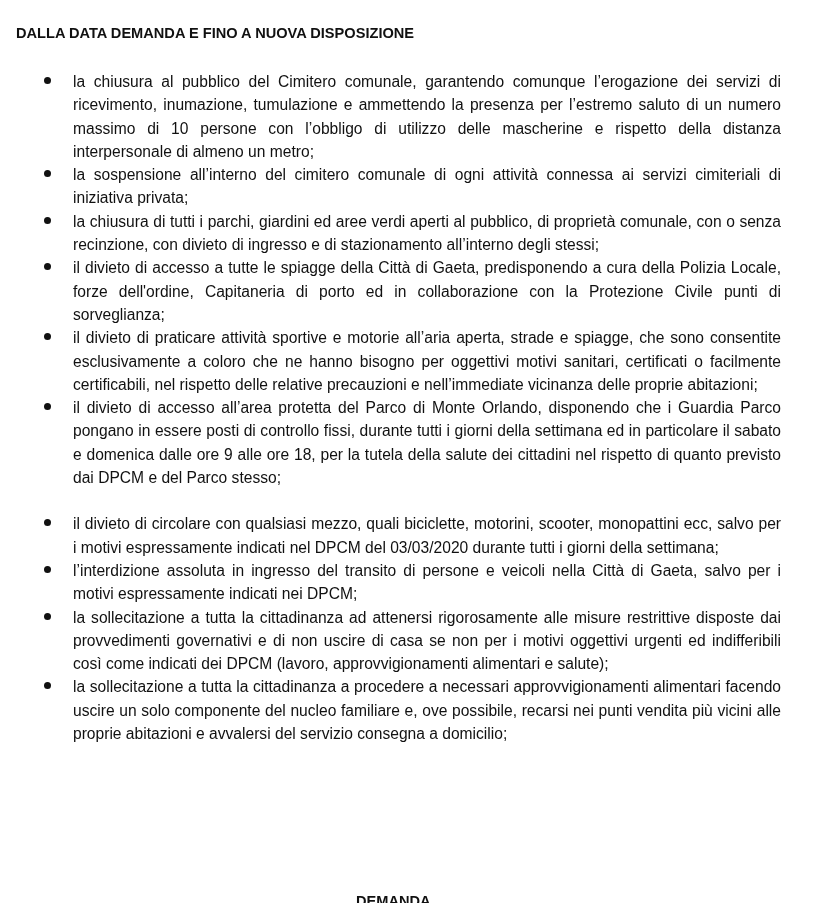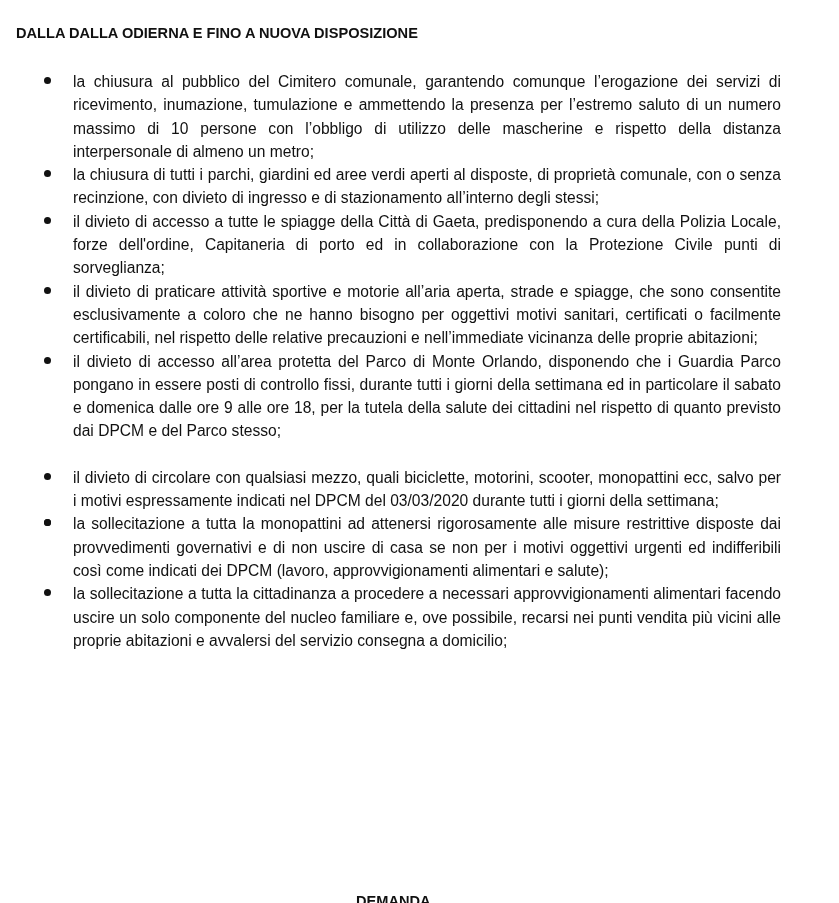--- a/index.html
+++ b/index.html
@@ -28,54 +28,59 @@
   .spacer { height: 23px; }
   .footer-heading {
     position: absolute; left: 356px; top: 893px;
     font-weight: bold; font-size: 14.6px; white-space: nowrap;
   }
 </style>
 </head>
 <body>
 
 <div class="page">
-  <div class="heading">DALLA DALLA ODIERNA E FINO A NUOVA DISPOSIZIONE</div>
+  <div class="heading">DALLA DATA DEMANDA E FINO A NUOVA DISPOSIZIONE</div>
 
   <ul class="list">
     <li class="item">
       <span class="bullet"></span>
       <span class="item-text">la chiusura al pubblico del Cimitero comunale, garantendo comunque l’erogazione dei servizi di ricevimento, inumazione, tumulazione e ammettendo la presenza per l’estremo saluto di un numero massimo di 10 persone con l’obbligo di utilizzo delle mascherine e rispetto della distanza interpersonale di almeno un metro;</span>
     </li>
     <li class="item">
       <span class="bullet"></span>
-      <span class="item-text">la chiusura di tutti i parchi, giardini ed aree verdi aperti al disposte, di proprietà comunale, con o senza recinzione, con divieto di ingresso e di stazionamento all’interno degli stessi;</span>
+      <span class="item-text">la sospensione all’interno del cimitero comunale di ogni attività connessa ai servizi cimiteriali di iniziativa privata;</span>
+    </li>
+    <li class="item">
+      <span class="bullet"></span>
+      <span class="item-text">la chiusura di tutti i parchi, giardini ed aree verdi aperti al pubblico, di proprietà comunale, con o senza recinzione, con divieto di ingresso e di stazionamento all’interno degli stessi;</span>
     </li>
     <li class="item">
       <span class="bullet"></span>
       <span class="item-text">il divieto di accesso a tutte le spiagge della Città di Gaeta, predisponendo a cura della Polizia Locale, forze dell'ordine, Capitaneria di porto ed in collaborazione con la Protezione Civile punti di sorveglianza;</span>
     </li>
     <li class="item">
       <span class="bullet"></span>
       <span class="item-text">il divieto di praticare attività sportive e motorie all’aria aperta, strade e spiagge, che sono consentite esclusivamente a coloro che ne hanno bisogno per oggettivi motivi sanitari, certificati o facilmente certificabili, nel rispetto delle relative precauzioni e nell’immediate vicinanza delle proprie abitazioni;</span>
     </li>
     <li class="item">
       <span class="bullet"></span>
       <span class="item-text">il divieto di accesso all’area protetta del Parco di Monte Orlando, disponendo che  i Guardia Parco pongano in essere posti di controllo fissi, durante tutti i giorni della settimana ed in particolare il sabato e domenica dalle ore 9 alle ore 18,  per la tutela della salute dei cittadini nel rispetto di quanto previsto dai DPCM e del Parco stesso;</span>
     </li>
     <li class="spacer"></li>
     <li class="item">
       <span class="bullet"></span>
       <span class="item-text">il divieto di circolare  con qualsiasi mezzo, quali biciclette, motorini, scooter, monopattini ecc, salvo per i motivi espressamente indicati nel DPCM del 03/03/2020 durante tutti i giorni della settimana;</span>
     </li>
     <li class="item">
       <span class="bullet"></span>
+      <span class="item-text">l’interdizione assoluta in ingresso del transito di persone e veicoli nella Città di Gaeta, salvo per i motivi espressamente indicati nei DPCM;</span>
     </li>
     <li class="item">
       <span class="bullet"></span>
-      <span class="item-text">la sollecitazione a tutta la monopattini ad attenersi rigorosamente alle misure restrittive disposte dai provvedimenti governativi e di non uscire di casa se non per i motivi oggettivi urgenti ed indifferibili così come indicati dei DPCM (lavoro, approvvigionamenti alimentari e salute);</span>
+      <span class="item-text">la sollecitazione a tutta la cittadinanza ad attenersi rigorosamente alle misure restrittive disposte dai provvedimenti governativi e di non uscire di casa se non per i motivi oggettivi urgenti ed indifferibili così come indicati dei DPCM (lavoro, approvvigionamenti alimentari e salute);</span>
     </li>
     <li class="item">
       <span class="bullet"></span>
       <span class="item-text">la sollecitazione a tutta la cittadinanza a procedere a necessari approvvigionamenti alimentari facendo uscire un solo componente del nucleo  familiare e, ove possibile, recarsi nei punti vendita più vicini alle proprie abitazioni e avvalersi del servizio consegna a domicilio;</span>
     </li>
   </ul>
 
   <div class="footer-heading">DEMANDA</div>
 </div>
 

